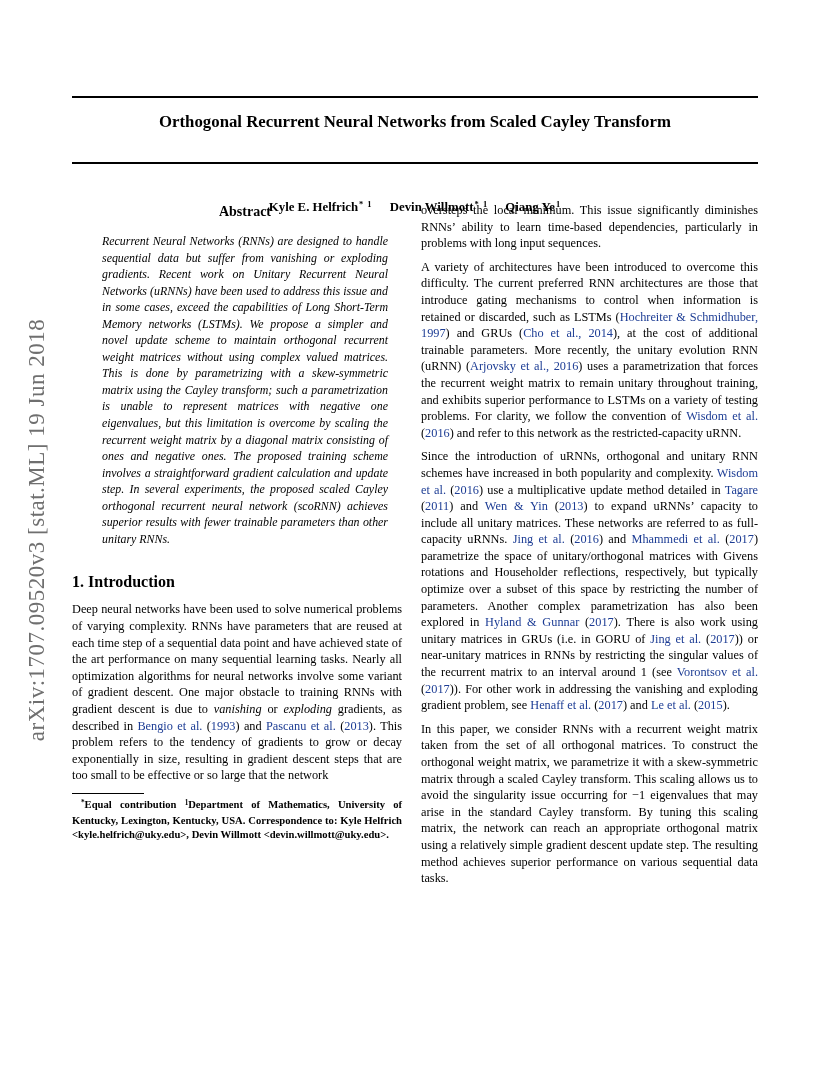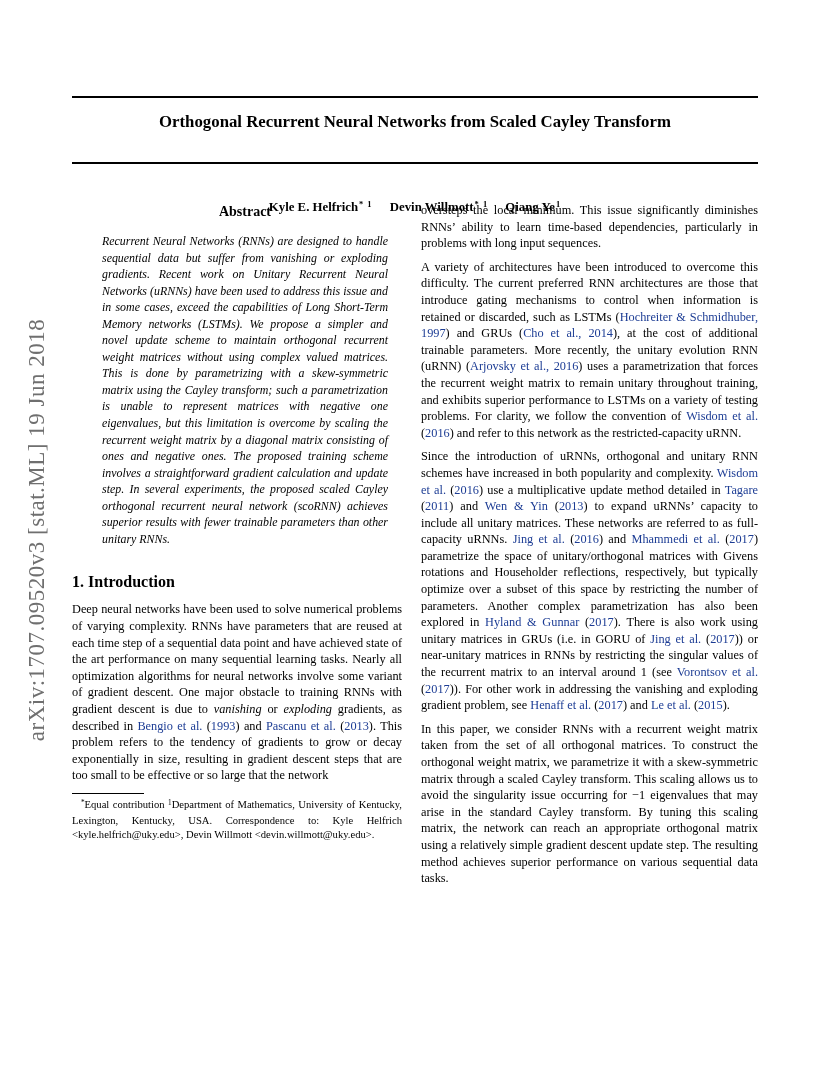--- a/index.html
+++ b/index.html
@@ -63,21 +63,21 @@
     hyphens:auto;-webkit-hyphens:auto;
   }
   .col-right .body-para:last-child{margin-bottom:16px;}
   .footnote-rule{
     width:72px;height:0;border-top:1.3px solid #000;
     margin-top:9px;
   }
   .footnote-text{
     font-size:10.6px;line-height:14.7px;text-align:justify;
     margin-top:4px;text-indent:9px;
-    hyphens:auto;-webkit-hyphens:auto;
+    hyphens:auto;font-weight:bold;-webkit-hyphens:auto;
   }
   .proceedings-note{
     font-size:10.6px;line-height:14.7px;text-align:justify;
     margin-top:15px;
     hyphens:auto;-webkit-hyphens:auto;
   }
   
   .seg-c{color:#1c3c94;}
   .seg-i{font-style:italic;}
   .seg-sup{font-size:0.68em;position:relative;top:-0.38em;}

